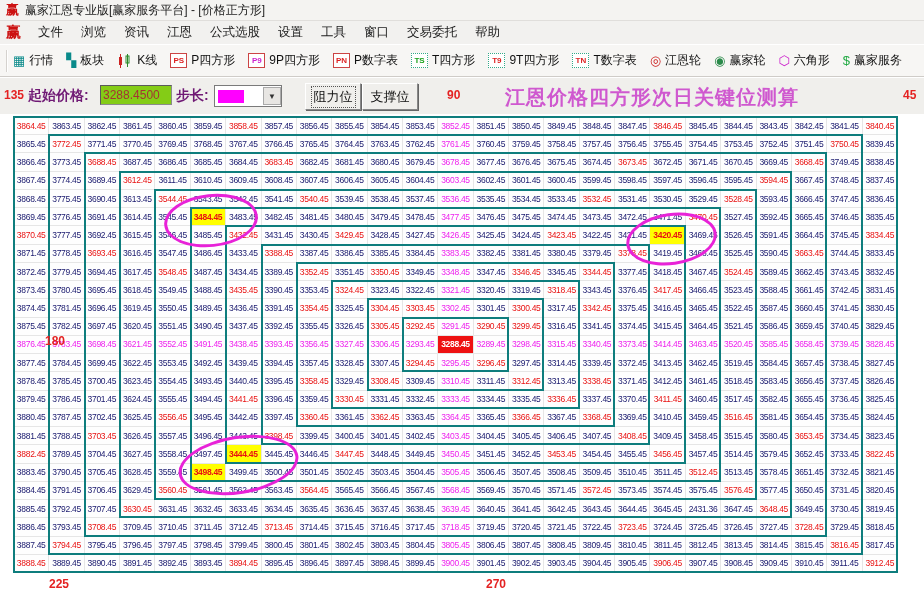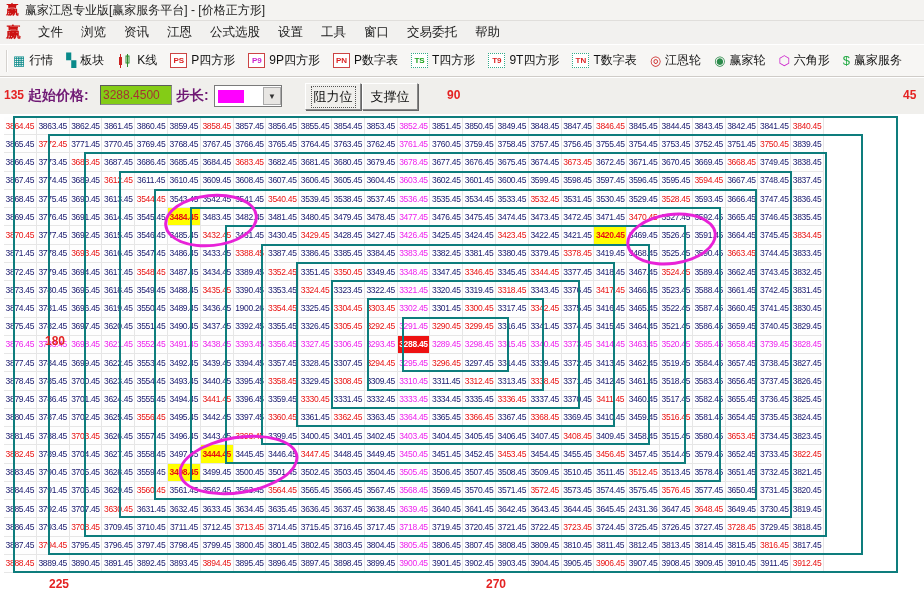--- a/index.html
+++ b/index.html
@@ -33,21 +33,21 @@
     background:#fff;display:flex;align-items:center;cursor:default;}
   .swatch{width:26px;height:13px;margin-left:3px;}
   .dd-arrow{margin-left:auto;width:16px;height:16px;background:#e8e6e3;border:1px solid #aaa;
     font-size:8px;color:#333;display:flex;align-items:center;justify-content:center;}
   .ctl-btn{position:absolute;top:5px;width:54px;height:25px;background:#f0efec;
     border:1px solid #888;border-top-color:#fff;border-left-color:#fff;box-shadow:1px 1px 0 #666;
     font-size:13px;color:#111;display:flex;align-items:center;justify-content:center;cursor:default;}
   .ctl-btn.focused span{outline:1px dotted #555;padding:1px 2px;}
   .heading{position:absolute;left:505px;top:6px;font-size:20px;font-weight:bold;color:#cf58cf;letter-spacing:1px;}
   .gridarea{position:absolute;left:0;top:114px;width:924px;height:486px;background:#fff;}
-  #gann-grid{position:absolute;left:4px;top:3px;width:820px;height:456px;
+  #gann-grid{position:absolute;left:14px;top:3px;width:884px;height:456px;
     display:grid;grid-template-columns:repeat(25,1fr);grid-template-rows:repeat(25,1fr);}
   .cell{font-size:8.5px;letter-spacing:-0.3px;color:#18186d;display:flex;align-items:center;
     justify-content:center;border-right:1px solid #e6e6e6;border-bottom:1px solid #e6e6e6;
     overflow:hidden;white-space:nowrap;background:#fefefe;}
   .cell.r{color:#e81212;}
   .cell.m{color:#ee22ee;}
   .cell.y{background:#ffff00;color:#e81212;font-weight:bold;}
   .cell.c{background:#ee1111;color:#ffffff;font-weight:bold;}
   .ring{position:absolute;border:2px solid #0e7d7d;pointer-events:none;box-sizing:border-box;}
   .ellipse{position:absolute;border:3px solid #e822d8;border-radius:50%;pointer-events:none;}
@@ -176,20 +176,21 @@
     <span class="swatch" id="step-swatch" style="background: rgb(255, 0, 255);"></span>
     <span class="dd-arrow">▼</span>
   </div>
   <div class="ctl-btn focused" style="left:305px;">
     <span>阻力位</span>
   </div>
   <div class="ctl-btn" style="left:362px;">
     <span>支撑位</span>
   </div>
   <span class="angle-label" style="left:447px;top:10px;">90</span>
+  <span class="heading">江恩价格四方形次日关键位测算</span>
   <span class="angle-label" style="left:903px;top:10px;">45</span>
 </div>
 
 <div class="gridarea">
   <div id="watermarks">
       <div class="wm" style="left: 228px; top: 378px; font-size: 27px; color: rgba(165, 158, 158, 0.42); font-weight: bold; font-style: italic; transform: rotate(-53deg); transform-origin: 0px 0px;">www.yingjia360.com</div>
       <div class="wm" style="left: 212px; top: 134px; font-size: 80px; color: rgba(205, 150, 150, 0.18); font-weight: bold; writing-mode: vertical-rl; transform: rotate(0deg); transform-origin: 0px 0px;">赢家江恩</div>
       <div class="wm" style="left: 385px; top: 334px; font-size: 20px; color: rgba(140, 140, 140, 0.55); font-weight: bold; transform: rotate(0deg); transform-origin: 0px 0px;">QQ:100800360</div>
       <div class="wm" style="left: 487px; top: 89px; font-size: 20px; color: rgba(120, 165, 215, 0.5); font-weight: bold; font-style: italic; transform: rotate(-15deg); transform-origin: 0px 0px;">com</div>
     </div>
@@ -444,21 +445,21 @@
       <div class="cell n">3661.45</div>
       <div class="cell n">3742.45</div>
       <div class="cell n">3831.45</div>
       <div class="cell n">3874.45</div>
       <div class="cell n">3781.45</div>
       <div class="cell n">3696.45</div>
       <div class="cell n">3619.45</div>
       <div class="cell n">3550.45</div>
       <div class="cell n">3489.45</div>
       <div class="cell n">3436.45</div>
-      <div class="cell n">1900.26</div>
+      <div class="cell n">3391.45</div>
       <div class="cell r">3354.45</div>
       <div class="cell n">3325.45</div>
       <div class="cell r">3304.45</div>
       <div class="cell r">3303.45</div>
       <div class="cell m">3302.45</div>
       <div class="cell n">3301.45</div>
       <div class="cell r">3300.45</div>
       <div class="cell n">3317.45</div>
       <div class="cell r">3342.45</div>
       <div class="cell n">3375.45</div>

